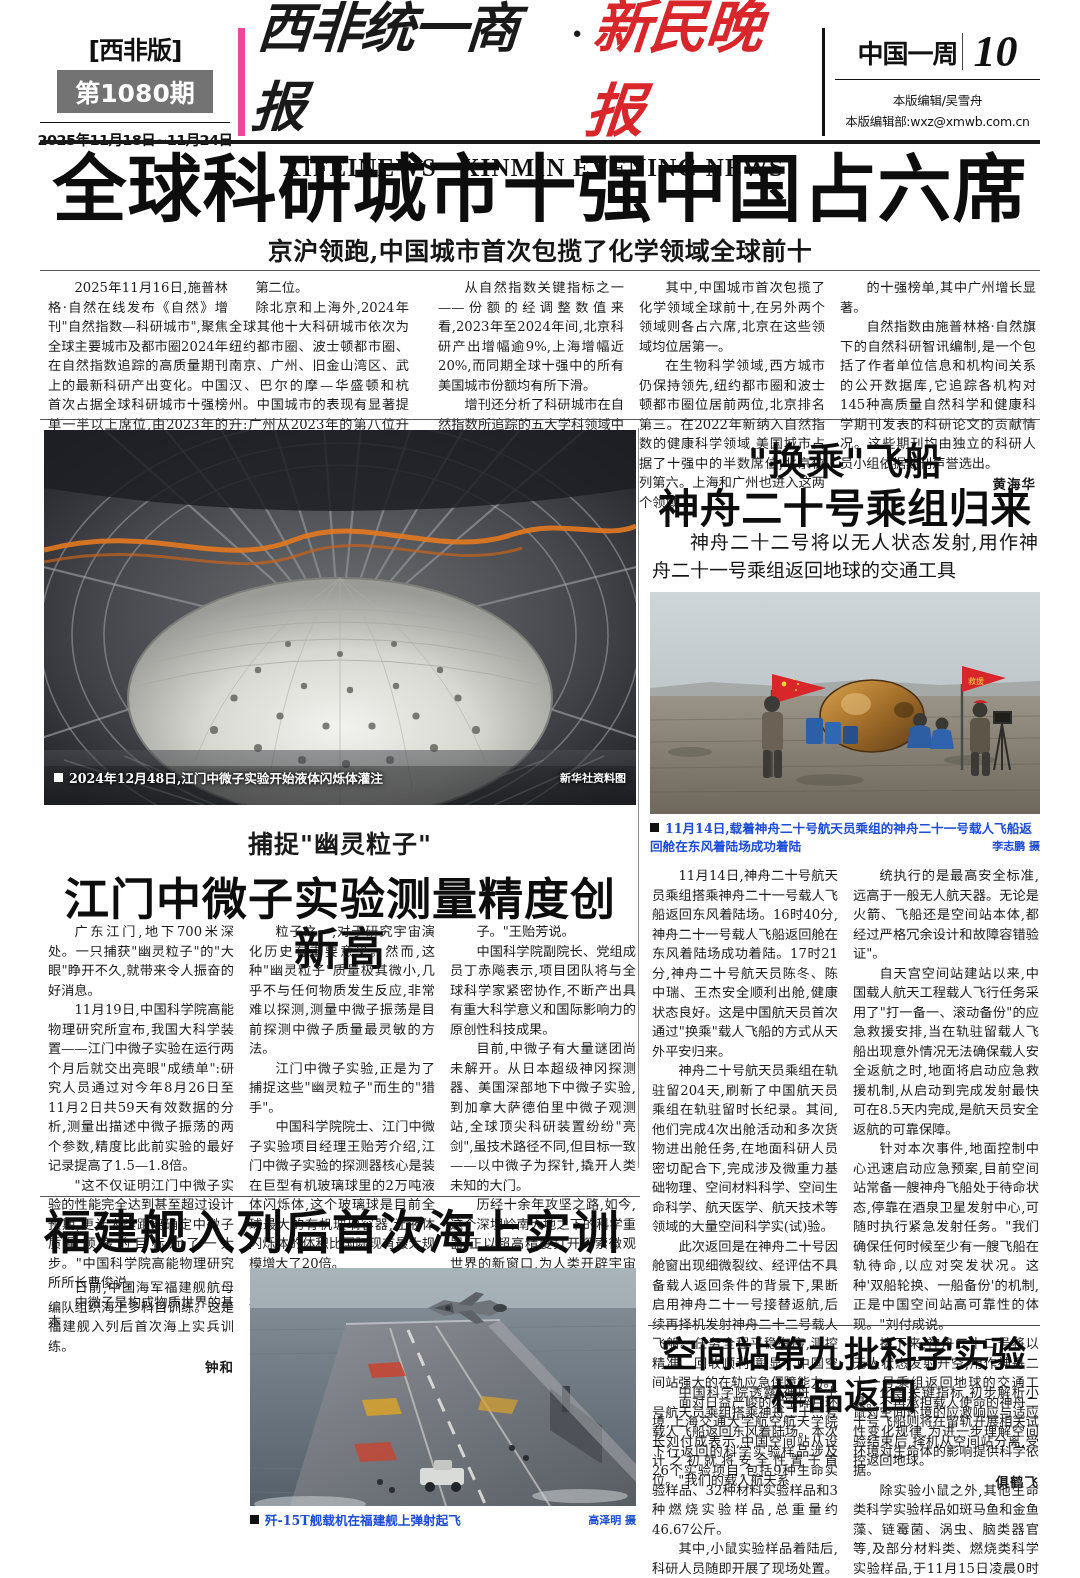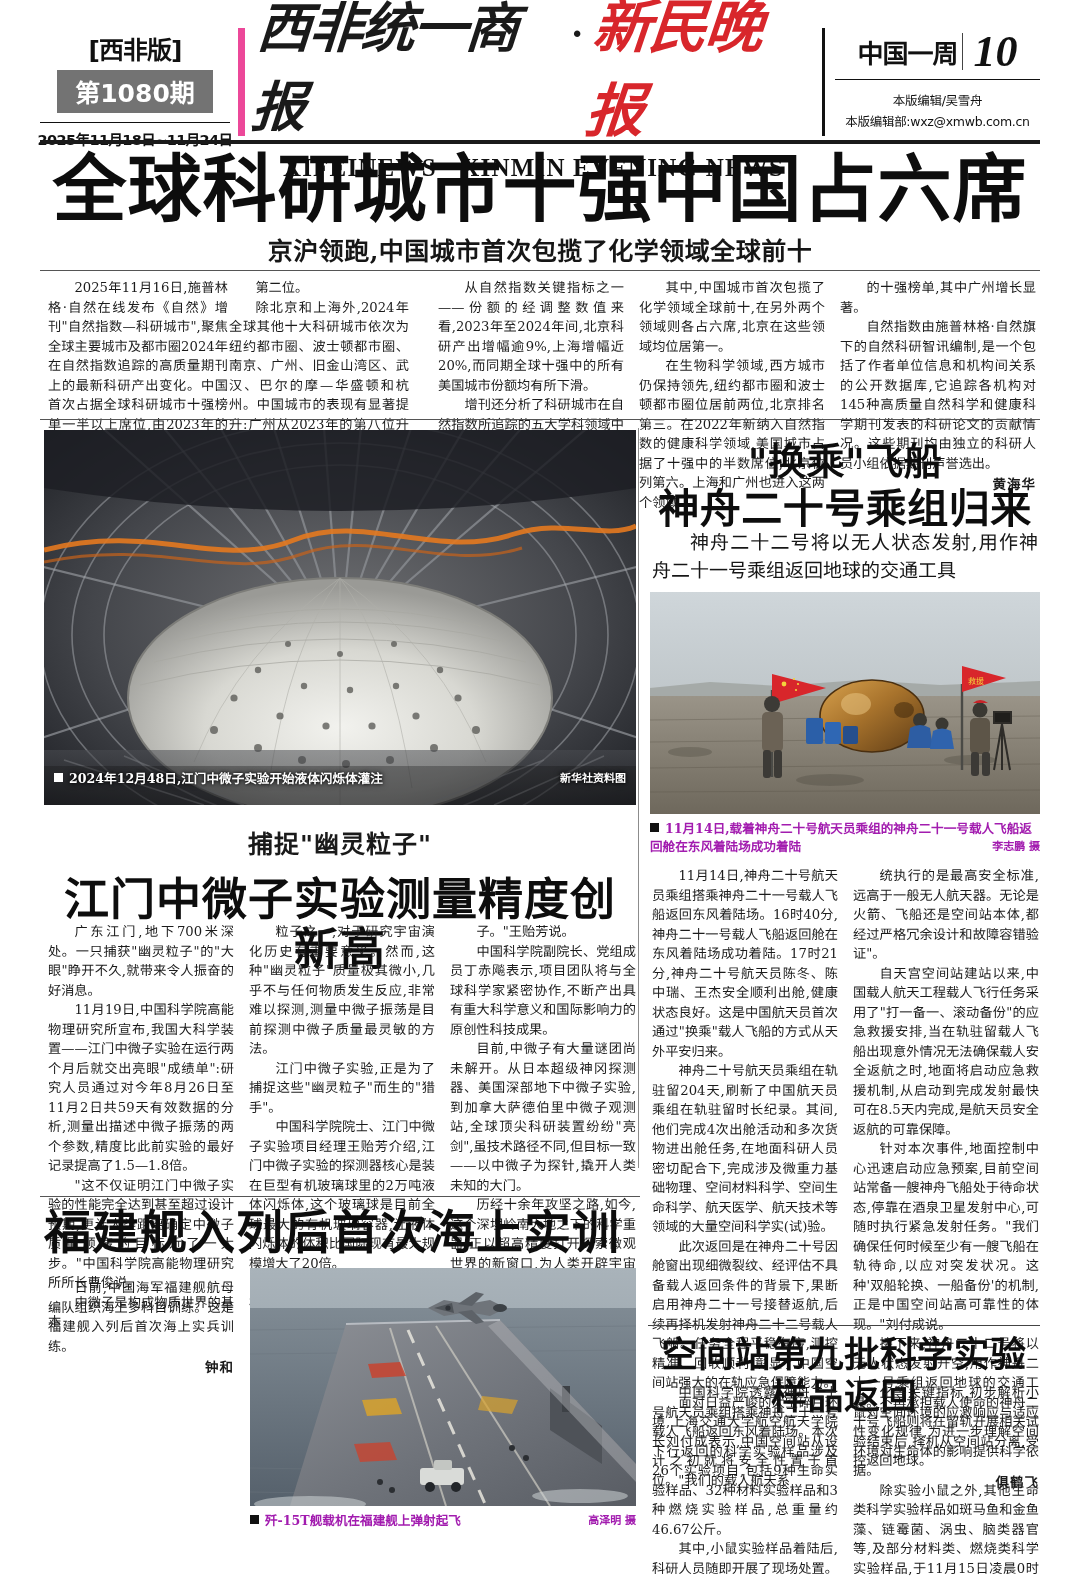--- a/index.html
+++ b/index.html
@@ -224,21 +224,21 @@
   .photo {
     position: absolute;
     overflow: hidden;
     background: #ef4444;
   }
   .cap {
     position: absolute;
     font-family: "DejaVu Serif", serif;
     font-size: 12.6px;
     line-height: 18px;
-    color: #a21caf;
+    color: #1d4ed8;
     font-weight: bold;
   }
   .cap .sq {
     display: inline-block;
     width: 9px; height: 9px;
     background: #111;
     margin-right: 6px;
     vertical-align: 1px;
   }
   .cap-credit {

